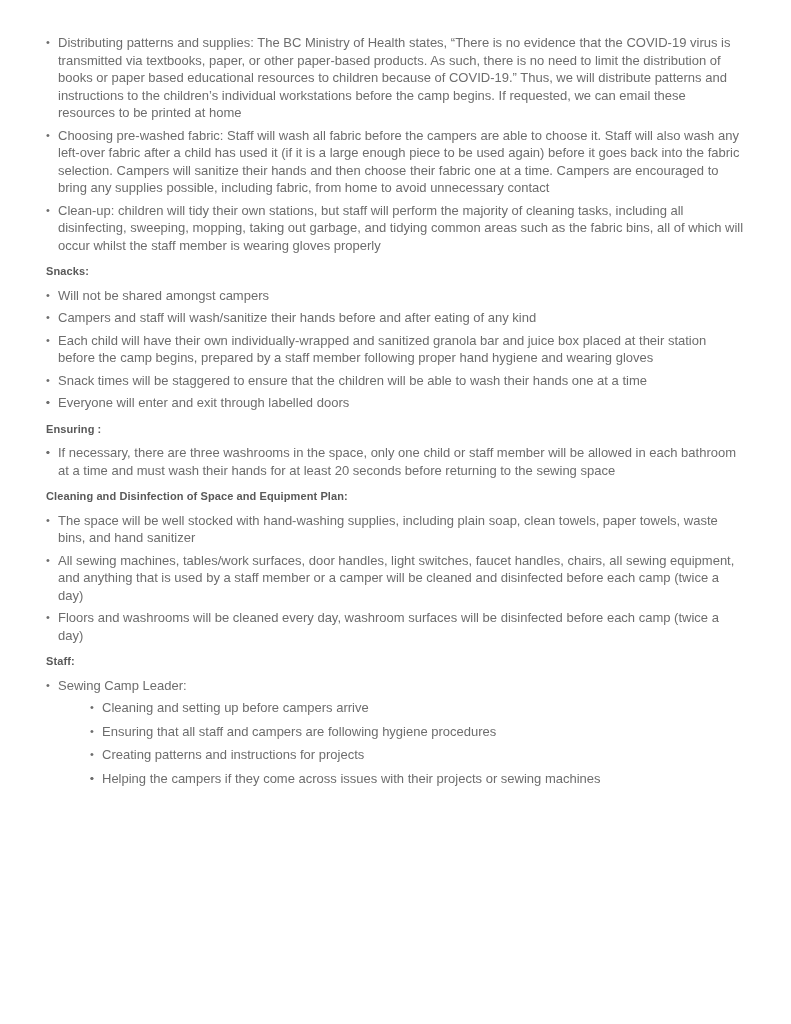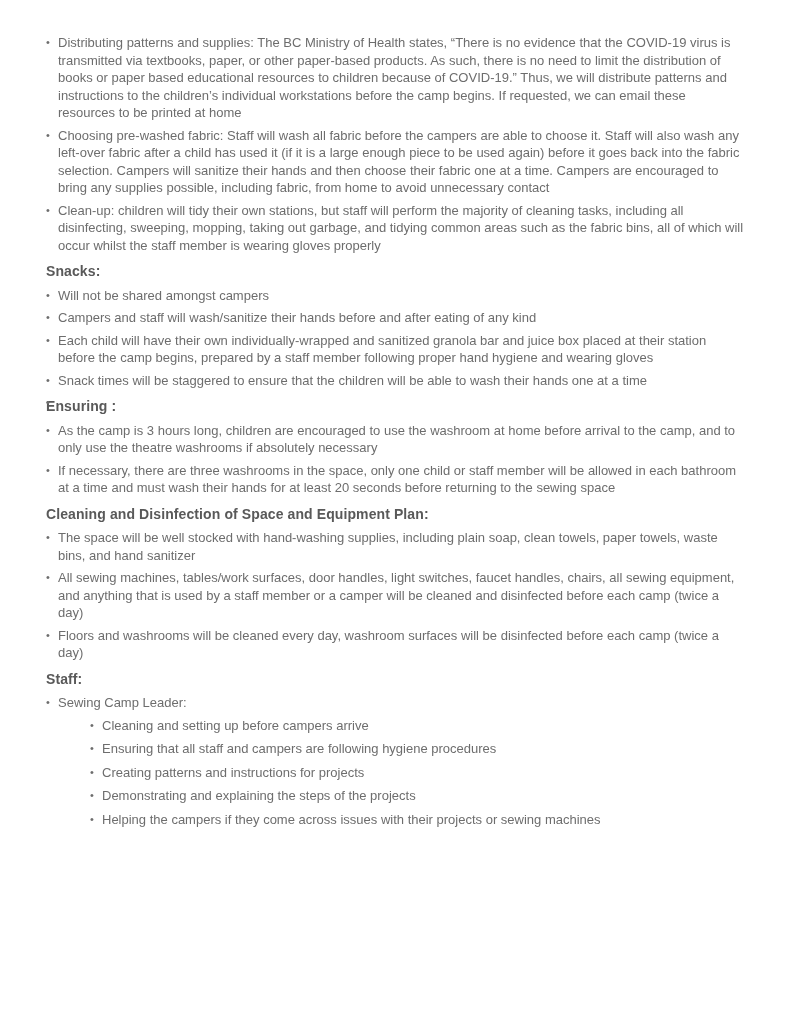--- a/index.html
+++ b/index.html
@@ -33,21 +33,21 @@
     max-width: 696px;
   }
   ul.bullets > li > .marker {
     position: absolute;
     left: 0;
     top: 0;
     font-size: 11px;
     color: #6d6d6d;
   }
   h2.section-heading {
-    font-size: 14px;
+    font-size: 11px;
     line-height: 17.5px;
     font-weight: bold;
     color: #595959;
     margin: 9px 0 6px 0;
     letter-spacing: 0.1px;
   }
   ul.bullets ul.sub-bullets {
     list-style: none;
     margin: 5px 0 0 0;
     padding: 0 0 0 32px;
@@ -104,28 +104,28 @@
       <span>Snack times will be staggered to ensure that the children will be able to wash their hands one at a time</span>
     </li>
   </ul>
 
   <ul class="bullets">
     <li>
       <span class="marker">•</span>
     </li>
     <li>
       <span class="marker">•</span>
+      <span>Everyone will enter and exit through labelled doors</span>
     </li>
   </ul>
 
   <h2 class="section-heading">Ensuring :</h2>
   <ul class="bullets">
     <li>
       <span class="marker">•</span>
-      <span>As the camp is 3 hours long, children are encouraged to use the washroom at home before arrival to the camp, and to only use the theatre washrooms if absolutely necessary</span>
     </li>
     <li>
       <span class="marker">•</span>
       <span>If necessary, there are three washrooms in the space, only one child or staff member will be allowed in each bathroom at a time and must wash their hands for at least 20 seconds before returning to the sewing space</span>
     </li>
   </ul>
 
   <h2 class="section-heading">Cleaning and Disinfection of Space and Equipment Plan:</h2>
   <ul class="bullets">
     <li>
@@ -155,21 +155,20 @@
         <li>
           <span class="marker">•</span>
           <span>Ensuring that all staff and campers are following hygiene procedures</span>
         </li>
         <li>
           <span class="marker">•</span>
           <span>Creating patterns and instructions for projects</span>
         </li>
         <li>
           <span class="marker">•</span>
-          <span>Demonstrating and explaining the steps of the projects</span>
         </li>
         <li>
           <span class="marker">•</span>
           <span>Helping the campers if they come across issues with their projects or sewing machines</span>
         </li>
       </ul>
     </li>
   </ul>
 
 </div>

